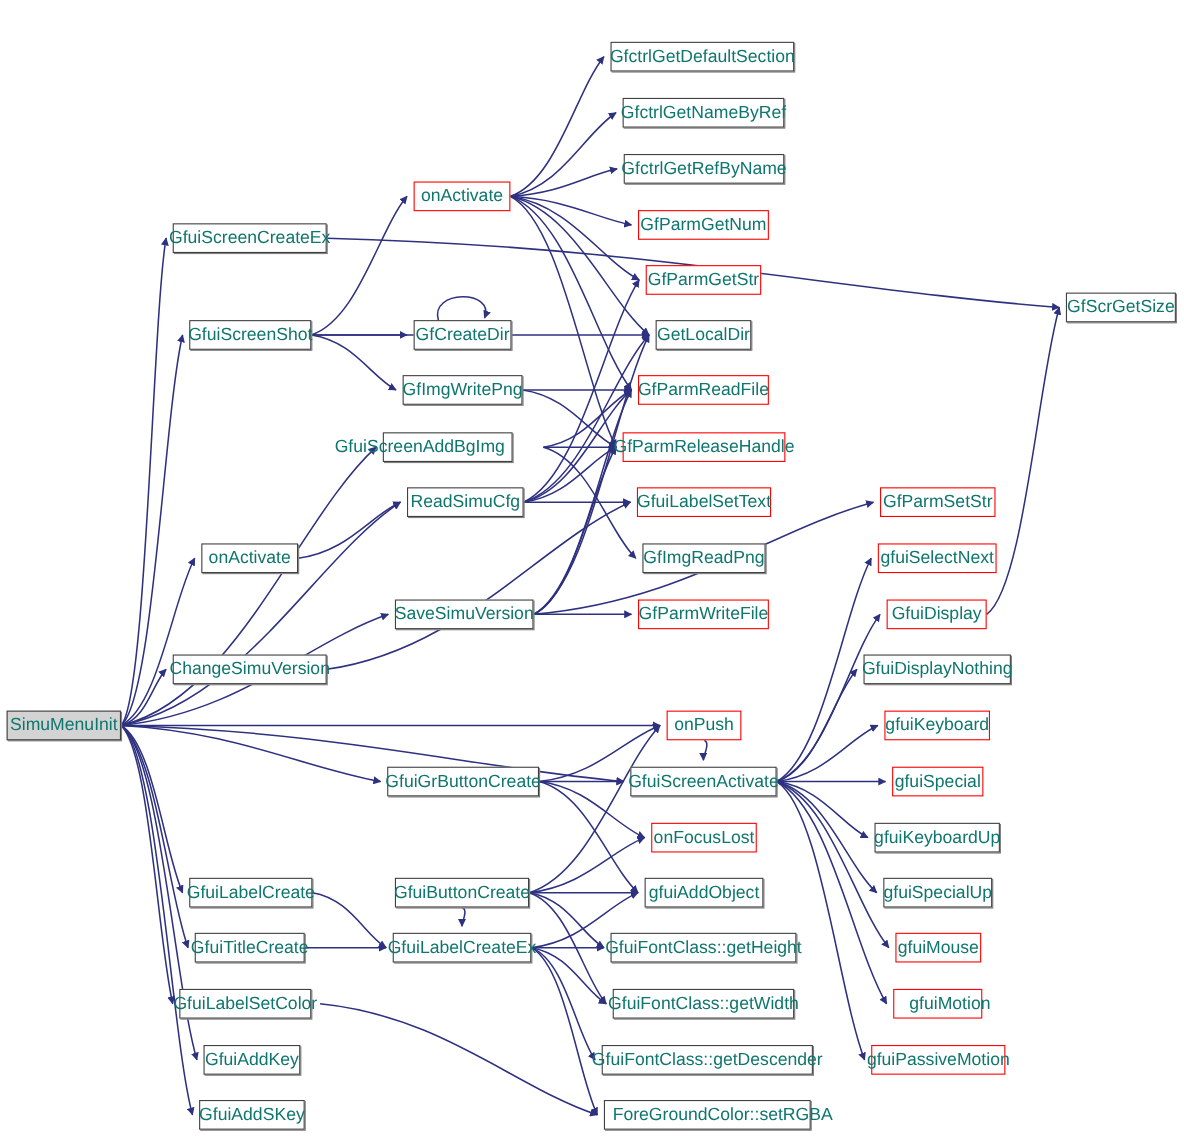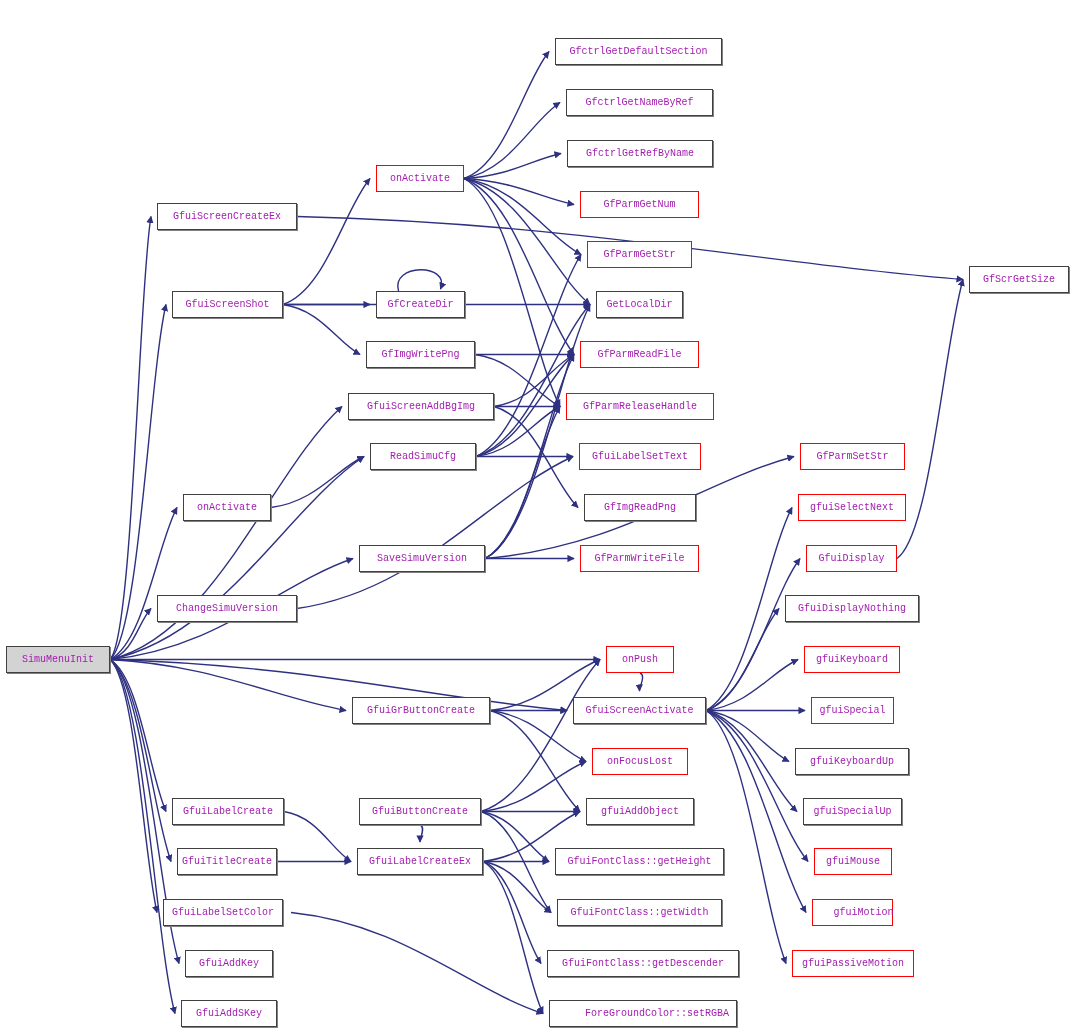--- a/index.html
+++ b/index.html
@@ -25,27 +25,26 @@
   }
   .node {
     position: absolute;
     box-sizing: border-box;
     display: flex;
     align-items: center;
     justify-content: center;
     height: 27px;
     border: 1px solid #404040;
     background: #ffffff;
-    color: #a21caf;
-    font-size: 10px;
+    color: #0f766e;
+    font-size: 16px;
     line-height: 1;
     white-space: nowrap;
     letter-spacing: 0px;
     box-shadow: 1px 1px 0 0 #808080;
-    font-family: Liberation Mono, monospace;
   }
   .node.red {
     border: 1px solid #ff0000;
     box-shadow: none;
   }
   .node.root {
     background: #d3d3d3;
     border: 1px solid #404040;
   }
   .node-label {
@@ -145,21 +144,21 @@
   <div id="nodes">
       <div class="node root" style="left: 6px; top: 646px; width: 104px;">
         <span class="node-label">SimuMenuInit</span>
       </div>
       <div class="node" style="left: 157px; top: 203px; width: 140px;">
         <span class="node-label">GfuiScreenCreateEx</span>
       </div>
       <div class="node" style="left: 172px; top: 291px; width: 111px;">
         <span class="node-label">GfuiScreenShot</span>
       </div>
-      <div class="node" style="left: 348px; top: 393px; width: 146px;">
+      <div class="node" style="left: 348px; top: 393px; width: 118px; justify-content: flex-end;">
         <span class="node-label">GfuiScreenAddBgImg</span>
       </div>
       <div class="node" style="left: 370px; top: 443px; width: 106px;">
         <span class="node-label">ReadSimuCfg</span>
       </div>
       <div class="node" style="left: 183px; top: 494px; width: 88px;">
         <span class="node-label">onActivate</span>
       </div>
       <div class="node" style="left: 359px; top: 545px; width: 126px;">
         <span class="node-label">SaveSimuVersion</span>

